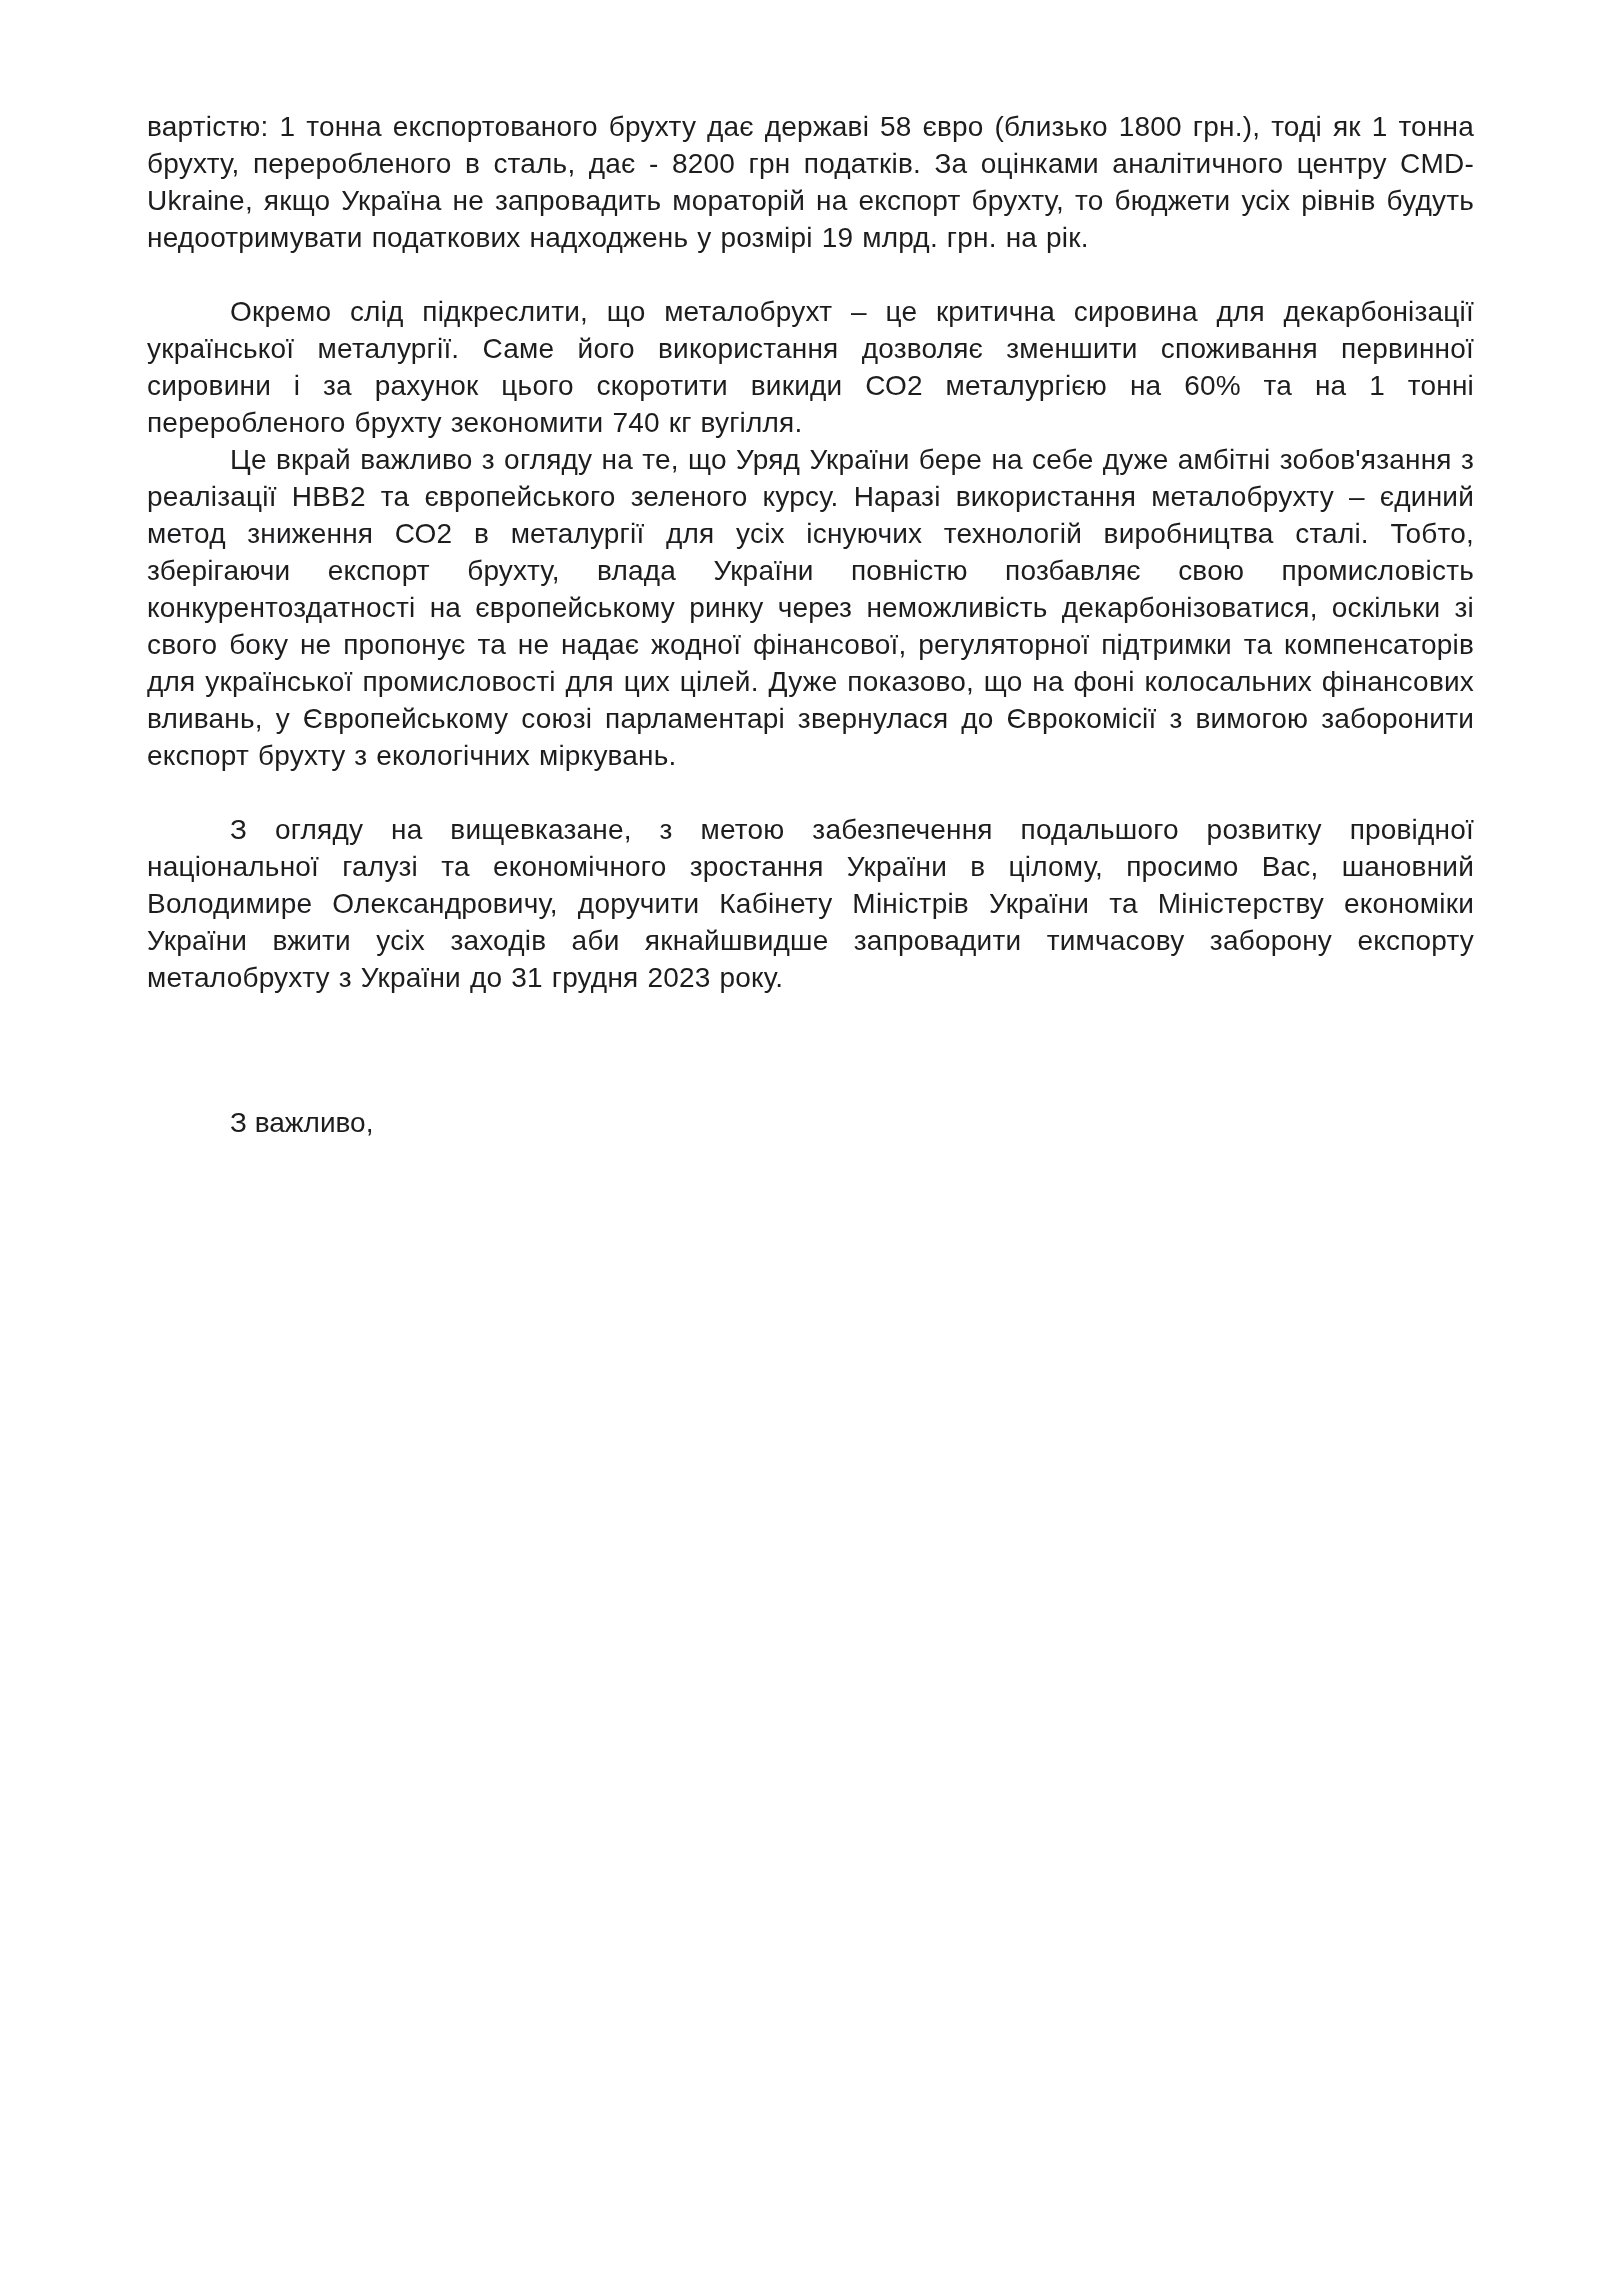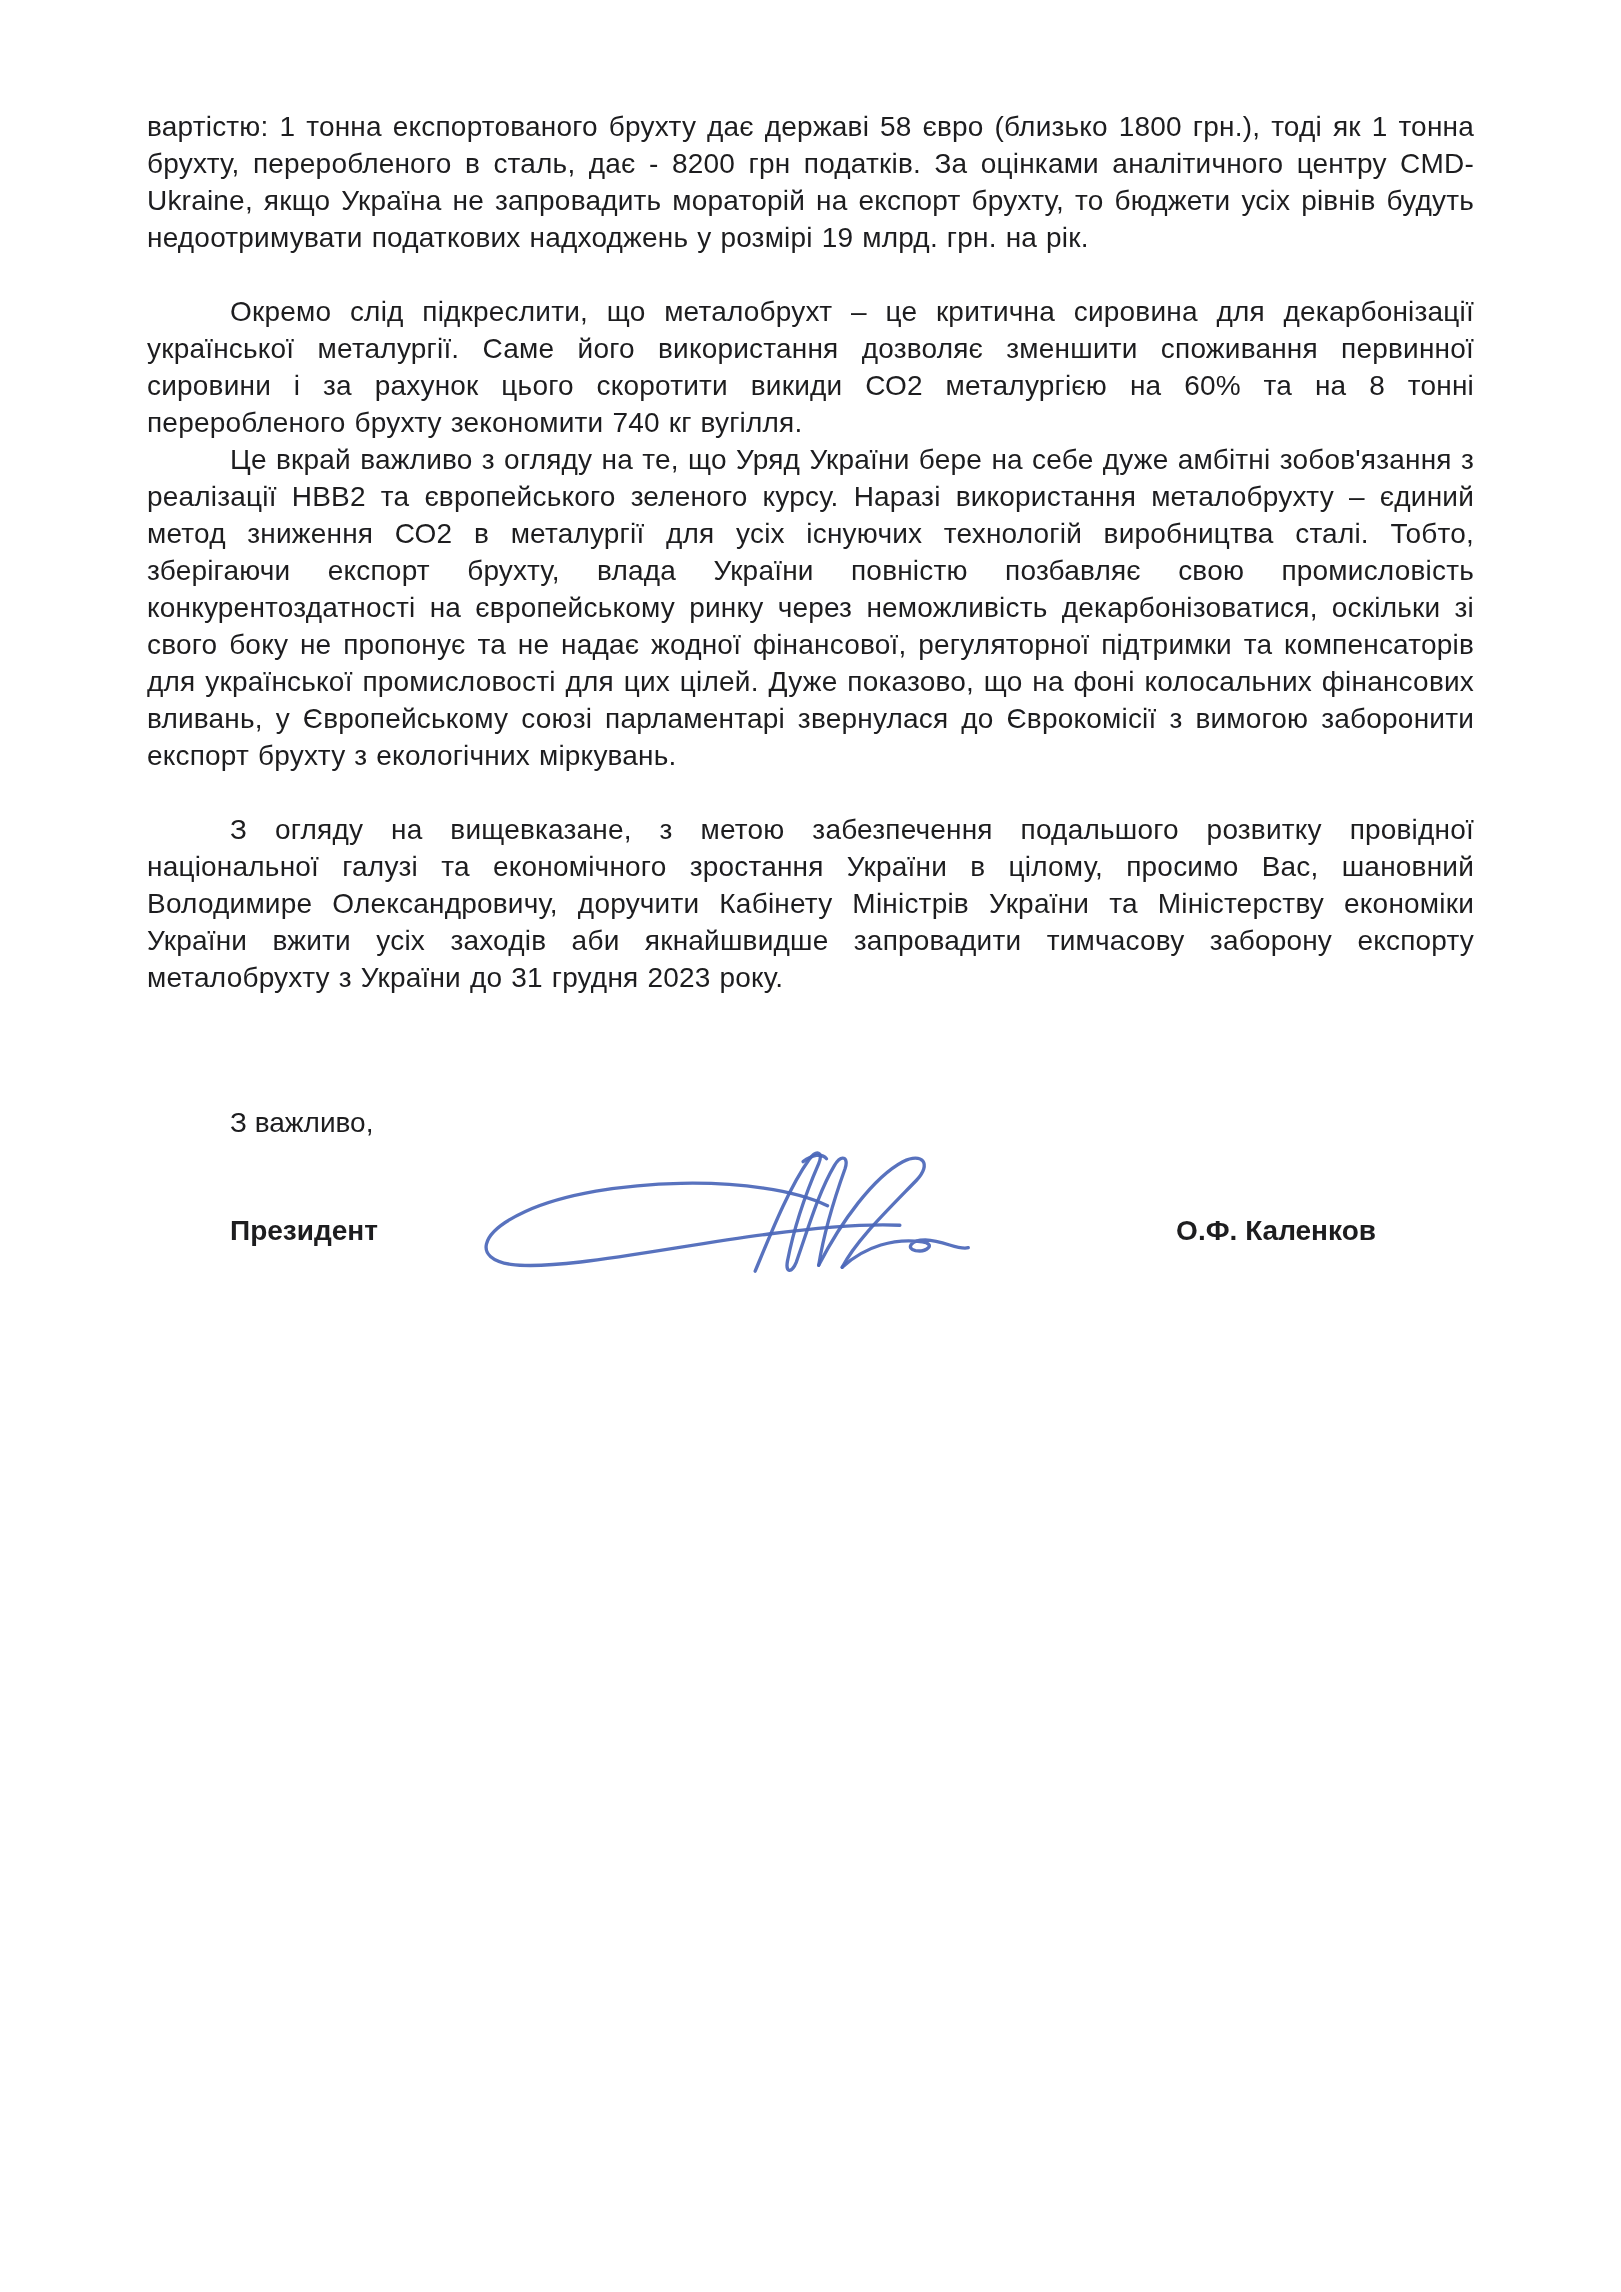--- a/index.html
+++ b/index.html
@@ -75,45 +75,30 @@
 </head>
 <body>
 
 <div class="page" style="color: rgb(29, 29, 31); background: rgb(255, 255, 255);">
   <div class="content">
 
     <p class="para">вартістю: 1 тонна експортованого брухту дає державі 58 євро (близько 1800 грн.), тоді як 1 тонна брухту, переробленого в сталь, дає - 8200 грн податків. За оцінками аналітичного центру CMD-Ukraine, якщо Україна не запровадить мораторій на експорт брухту, то бюджети усіх рівнів будуть недоотримувати податкових надходжень у розмірі 19 млрд. грн. на рік.</p>
 
     <div class="gap-line"></div>
 
-    <p class="para indent">Окремо слід підкреслити, що металобрухт – це критична сировина для декарбонізації української металургії. Саме його використання дозволяє зменшити споживання первинної сировини і за рахунок цього скоротити викиди СО2 металургією на 60% та на 8 тонні переробленого брухту зекономити 740 кг вугілля.</p>
+    <p class="para indent">Окремо слід підкреслити, що металобрухт – це критична сировина для декарбонізації української металургії. Саме його використання дозволяє зменшити споживання первинної сировини і за рахунок цього скоротити викиди СО2 металургією на 60% та на 1 тонні переробленого брухту зекономити 740 кг вугілля.</p>
 
     <p class="para indent">Це вкрай важливо з огляду на те, що Уряд України бере на себе дуже амбітні зобов'язання з реалізації НВВ2 та європейського зеленого курсу. Наразі використання металобрухту – єдиний метод зниження СО2 в металургії для усіх існуючих технологій виробництва сталі. Тобто, зберігаючи експорт брухту, влада України повністю позбавляє свою промисловість конкурентоздатності на європейському ринку через неможливість декарбонізоватися, оскільки зі свого боку не пропонує та не надає жодної фінансової, регуляторної підтримки та компенсаторів для української промисловості для цих цілей. Дуже показово, що на фоні колосальних фінансових вливань, у Європейському союзі парламентарі звернулася до Єврокомісії з вимогою заборонити експорт брухту з екологічних міркувань.</p>
 
     <div class="gap-line"></div>
 
     <p class="para indent">З огляду на вищевказане, з метою забезпечення подальшого розвитку провідної національної галузі та економічного зростання України в цілому, просимо Вас, шановний Володимире Олександровичу, доручити Кабінету Міністрів України та Міністерству економіки України вжити усіх заходів аби якнайшвидше запровадити тимчасову заборону експорту металобрухту з України до 31 грудня 2023 року.</p>
 
     <div class="gap-big"></div>
 
     <p class="closing">З важливо,</p>
 
     <div class="gap-sig"></div>
 
-    <div class="sig-row">
-      <span class="signer-title">Президент</span>
-
-      <span class="signature-wrap">
-        <svg viewBox="0 0 520 135" xmlns="http://www.w3.org/2000/svg">
-          <path d="M372,60 C305,27 142,30 63,66 C15,88 10,114 48,120 C98,127 212,102 312,89 C358,83 406,78 446,80" style="stroke: rgb(74, 102, 184);"></path>
-          <path d="M298,127 C315,86 333,41 353,13 C361,2 368,5 363,17 C346,56 336,91 331,117 C329,128 335,130 340,118 C353,81 363,46 379,19 C386,7 394,10 390,22 C376,61 367,96 363,121" style="stroke: rgb(74, 102, 184);"></path>
-          <path d="M363,121 C386,76 419,31 449,15 C469,5 479,17 463,34 C431,67 401,96 387,123" style="stroke: rgb(74, 102, 184);"></path>
-          <path d="M387,123 C411,101 441,93 469,97 C483,99 474,108 462,106 C452,104 457,95 472,95 C492,96 506,106 516,103" style="stroke: rgb(74, 102, 184);"></path>
-          <path d="M347,15 C356,8 366,6 371,12" style="stroke: rgb(74, 102, 184);"></path>
-        </svg>
-      </span>
-
-      <span class="signer-name">О.Ф. Каленков</span>
-    </div>
 
   </div>
 </div>
 
 
 </body></html>

